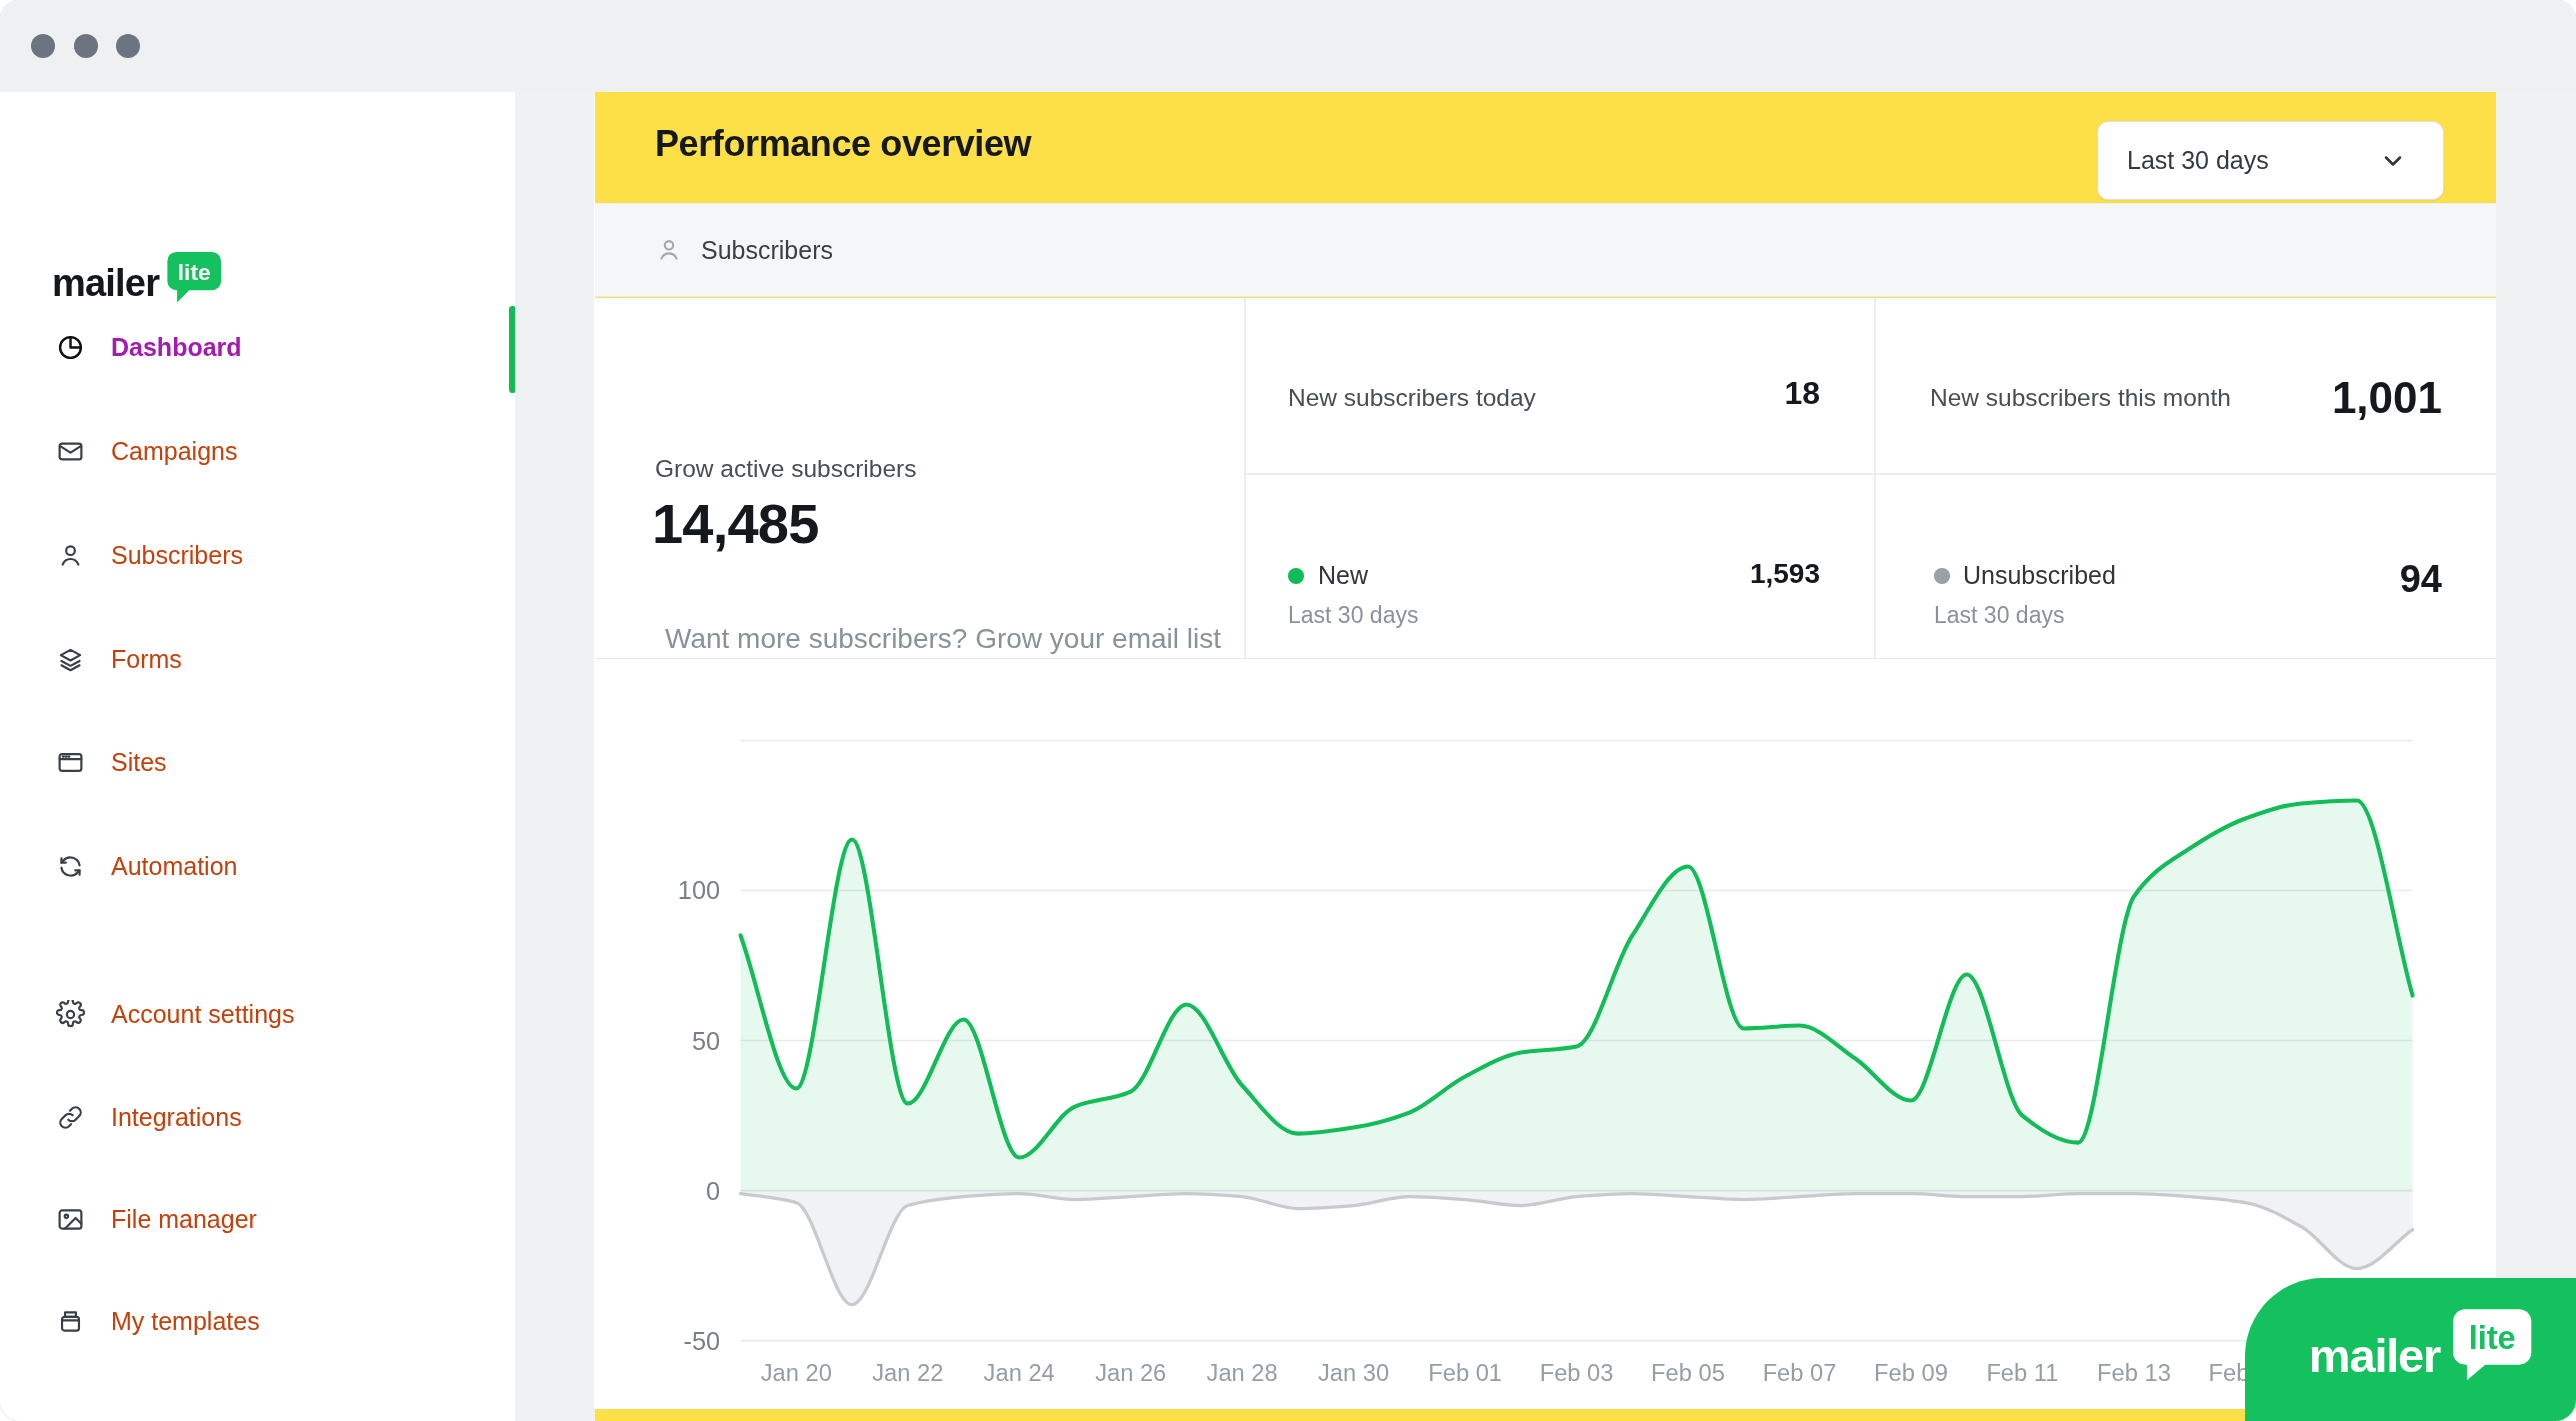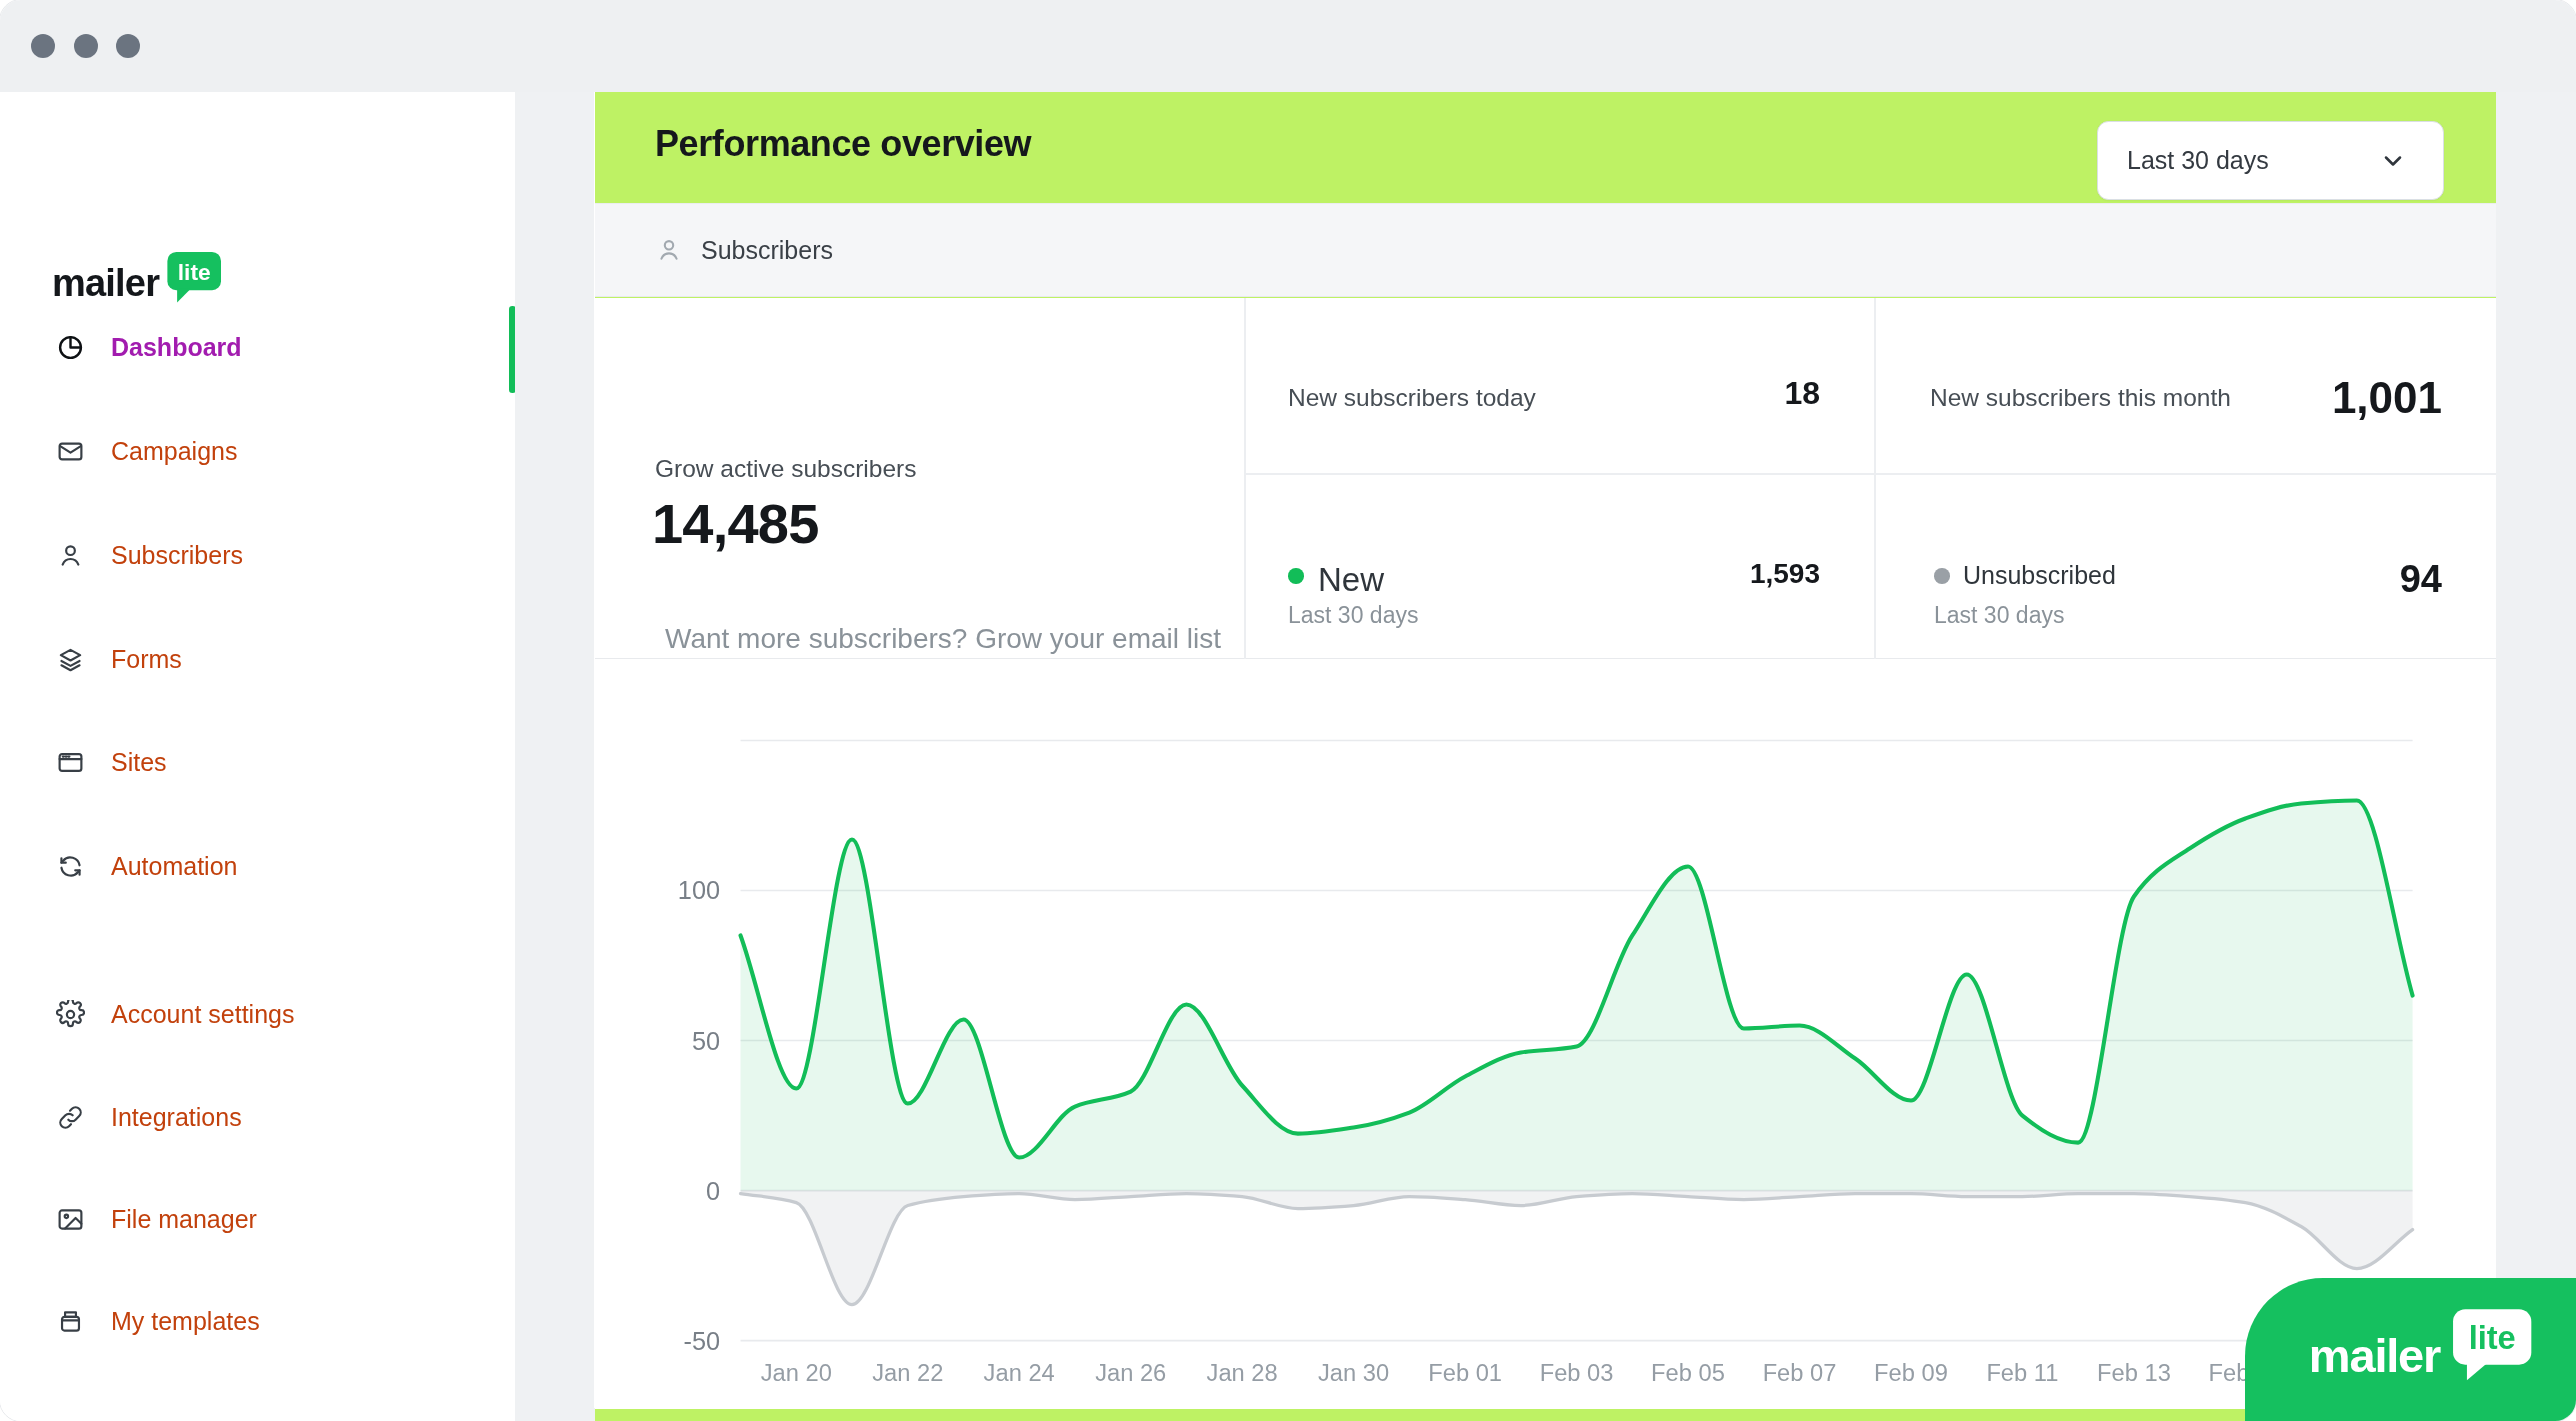--- a/index.html
+++ b/index.html
@@ -17,21 +17,21 @@
   .logo { position:absolute; left:52px; top:160px; display:flex; align-items:flex-start; gap:8.2px; }
   .logo .word { font-size:38px; font-weight:bold; color:#14171b; letter-spacing:-0.8px; padding-top:9.8px; }
   .side-item { position:absolute; left:56px; height:52px; display:flex; align-items:center; gap:26px; cursor:pointer; }
   .side-item .lbl { font-size:25px; color:#c2410c; }
   .side-item.active .lbl { color:#a21caf; font-weight:bold; }
   .side-item svg { width:29px; height:29px; stroke:#383f46; stroke-width:1.8; fill:none;
                    stroke-linecap:round; stroke-linejoin:round; }
   .side-item.active svg { stroke:#0e1114; stroke-width:2; }
   .active-bar { position:absolute; left:509px; top:306px; width:7.4px; height:87px; background:#12bd58; border-radius:3.3px; }
   
-  .content { position:absolute; left:595px; top:92px; width:1901px; height:1330px; background:#bef264; }
+  .content { position:absolute; left:595px; top:92px; width:1901px; height:1330px; background:#fde047; }
   .page-title { position:absolute; left:60px; top:31px; font-size:36px; font-weight:bold; color:#15181c; letter-spacing:-0.4px; }
   .range-select { position:absolute; left:1502px; top:29px; width:347px; height:79px; background:#fff;
                   border:1.6px solid #dadfe4; border-radius:11.4px; display:flex; align-items:center;
                   justify-content:space-between; padding:0 36px 0 29px; cursor:pointer;
                   box-shadow:0 0.8px 1.6px rgba(20,24,28,0.04); }
   .range-select .txt { font-size:25px; color:#343a41; }
   .section-strip { position:absolute; left:0; top:111px; width:1901px; height:94px; background:#f5f6f8;
                    border-top:0.8px solid #ebedf0; border-bottom:0.8px solid #e8eaed;
                    display:flex; align-items:center; gap:18px; padding-left:60px; }
   .section-strip .lbl { font-size:25px; color:#3a4047; }
@@ -198,21 +198,21 @@
         <div class="stat-value" style="position:absolute;left:963px;top:77px;width:262px;text-align:right;font-size:32px;">18</div>
       </div>
 
       <div>
         <div class="stat-label" style="position:absolute;left:1335px;top:86px;">New subscribers this month</div>
         <div class="stat-value" style="position:absolute;left:1585px;top:75px;width:262px;text-align:right;font-size:44px;">1,001</div>
       </div>
 
       <div>
         <span class="dot-badge" style="position:absolute;left:693px;top:270px;background:#12bd58;"></span>
-        <div class="stat-label" style="position:absolute;left:723px;top:263px;font-size:33px;color:#2f353b;">New</div>
+        <div class="stat-label" style="position:absolute;left:723px;top:263px;font-size:25px;color:#2f353b;">New</div>
         <div class="muted" style="position:absolute;left:693px;top:304px;font-size:23px;">Last 30 days</div>
         <div class="stat-value" style="position:absolute;left:963px;top:260px;width:262px;text-align:right;font-size:28px;">1,593</div>
       </div>
 
       <div>
         <span class="dot-badge" style="position:absolute;left:1339px;top:270px;background:#9aa0a6;"></span>
         <div class="stat-label" style="position:absolute;left:1368px;top:263px;font-size:25px;color:#2f353b;">Unsubscribed</div>
         <div class="muted" style="position:absolute;left:1339px;top:304px;font-size:23px;">Last 30 days</div>
         <div class="stat-value" style="position:absolute;left:1585px;top:260px;width:262px;text-align:right;font-size:38px;">94</div>
       </div>

